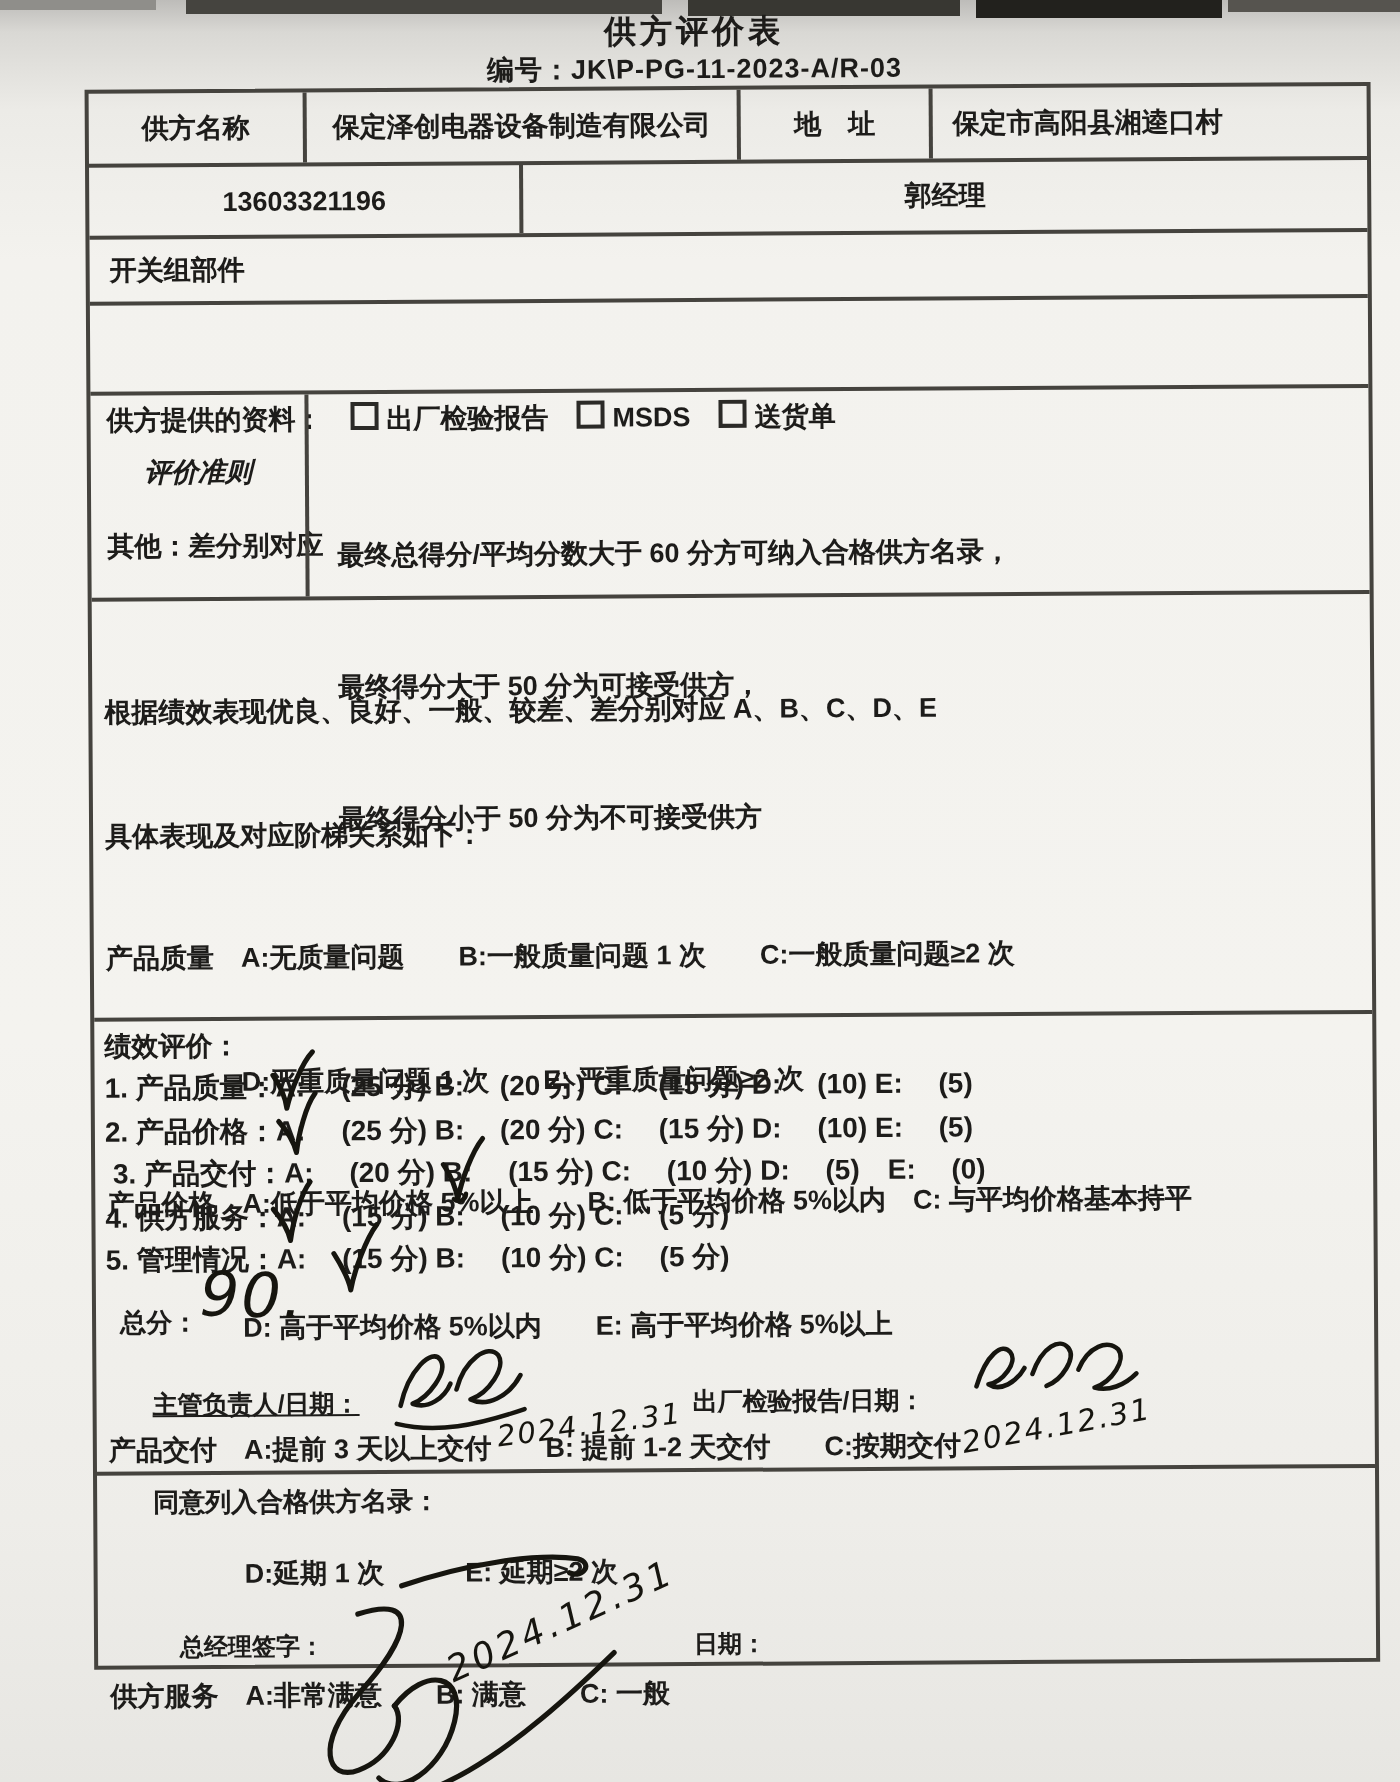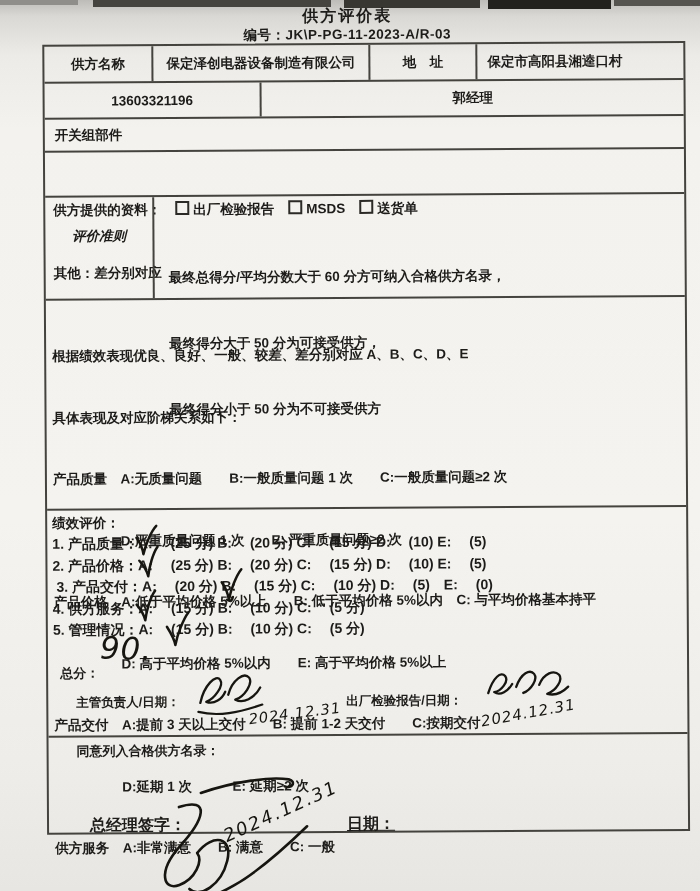--- a/index.html
+++ b/index.html
@@ -12,21 +12,21 @@
   .strip{position:absolute;top:0;}
   .rot{position:absolute;left:0;top:0;width:700px;height:891px;transform:rotate(-0.35deg);transform-origin:50% 55%;}
   .title{position:absolute;top:6px;left:0;width:700px;text-align:center;font-size:16px;font-weight:bold;letter-spacing:2px;}
   .docno{position:absolute;top:26px;left:0;width:700px;text-align:center;font-size:13.5px;font-weight:bold;letter-spacing:.5px;}
   .tbl{position:absolute;left:45px;top:43px;width:643px;height:790px;border:2px solid #45433e;box-sizing:border-box;}
   .row{position:relative;box-sizing:border-box;border-bottom:2px solid #45433e;}
   .flex{display:flex;}
   .r1{height:37px;} .r2{height:36px;} .r3{height:33px;} .r4{height:45px;}
   .r5{height:103px;} .r6{height:210px;} .r7{height:227px;} .r8{height:96px;border-bottom:none;}
   .cell{box-sizing:border-box;border-right:2px solid #45433e;display:flex;align-items:center;justify-content:center;font-weight:bold;font-size:13.5px;}
-  .w1{width:109px;} .w2{width:217px;} .w3{width:107px;} .wfill{flex:1;border-right:none;}
+  .w1{width:109px;} .w2{width:217px;} .w3{width:96px;} .wfill{flex:1;border-right:none;}
   .left{justify-content:flex-start;padding-left:10px;}
   .r4{font-weight:bold;font-size:13.5px;padding:5px 0 0 8px;line-height:21px;white-space:pre;}
   .cb{display:inline-block;width:10px;height:10px;border:2px solid #2b2a27;margin:0 4px -1px 14px;}
   .critlbl{align-items:flex-start;padding-top:30px;font-style:italic;}
   .crit{flex:1;padding:26px 0 0 14px;font-weight:bold;font-size:13.5px;line-height:22px;white-space:pre;}
   .r6{font-weight:bold;font-size:13.5px;padding:5px 0 0 6px;line-height:20.5px;white-space:pre;}
   .r7{font-weight:bold;font-size:13.5px;padding:3px 0 0 5px;}
   .evhead{line-height:20px;white-space:pre;}
   .evitem{line-height:21.5px;white-space:pre;font-size:14px;}
   .abs{position:absolute;}
@@ -117,47 +117,47 @@
           <path d="M3 16 C7 21 10 28 11 33 C12.5 23 17 9 22 2" stroke-width="2.5"></path>
           <path d="M9 33 C12 35 15 33 15 30" stroke-width="2.2"></path>
         </svg>
       <svg class="check" style="left:86px;top:79px;transform:rotate(-2deg);" width="24" height="34" viewBox="0 0 24 34">
           <path d="M3 15 C7 20 10 26 11 31 C12.5 22 17 8 22 2" stroke-width="2.5"></path>
         </svg>
       <svg class="check" style="left:116px;top:100px;transform:rotate(2deg);" width="26" height="38" viewBox="0 0 26 38">
           <path d="M3 17 C7 23 11 30 12 35 C13.5 25 19 9 24 2" stroke-width="2.5"></path>
         </svg>
 
-      <div class="abs hlabel" style="left:12px;top:154px;font-size:13px;font-family:Liberation Mono, monospace;">总分：</div>
+      <div class="abs hlabel" style="left:12px;top:142px;font-size:13px;font-family:Liberation Mono, monospace;">总分：</div>
       <div class="abs hand ink total-val" style="left:52px;top:120px;">90.</div>
 
-      <div class="abs hlabel" style="left:28px;top:184px;">主管负责人/日期：</div>
+      <div class="abs hlabel" style="left:28px;top:184px;text-decoration:underline;">主管负责人/日期：</div>
       <svg class="sig" style="left:145px;top:158px;" width="74" height="52" viewBox="0 0 74 52">
         <path d="M7 35 C11 17 23 6 27 12 C31 18 21 31 13 34 C21 37 29 31 32 24" stroke-width="2.3"></path>
         <path d="M35 27 C39 12 51 4 56 10 C60 16 51 29 42 32 C50 36 61 31 67 20" stroke-width="2.3"></path>
         <path d="M5 44 C25 49 45 45 69 37" stroke-width="2.2"></path>
       </svg>
       <div class="abs hand ink d1" style="left:200px;top:196px;">2024.12.31</div>
 
       <div class="abs hlabel" style="left:298px;top:184px;">出厂检验报告/日期：</div>
       <svg class="sig" style="left:436px;top:157px;" width="88" height="40" viewBox="0 0 88 40">
         <path d="M4 28 C9 12 17 6 21 11 C25 16 17 26 10 27 C16 31 24 26 28 19" stroke-width="2.3"></path>
         <path d="M32 22 C37 8 46 4 50 9 C54 14 47 25 39 28" stroke-width="2.3"></path>
         <path d="M55 20 C60 8 70 5 75 10 C79 15 72 26 63 29 C70 31 78 28 84 22" stroke-width="2.3"></path>
       </svg>
       <div class="abs hand ink d2" style="left:432px;top:196px;">2024.12.31</div>
     </div>
 
     <div class="row r8">
       <div class="abs hlabel" style="left:28px;top:5px;font-size:13px;">同意列入合格供方名录：</div>
-      <div class="abs hlabel" style="left:41px;top:78px;font-size:16px;">总经理签字：</div>
+      <div class="abs hlabel" style="left:41px;top:78px;font-size:12px;">总经理签字：</div>
       <svg class="sig" style="left:100px;top:30px;" width="172" height="152" viewBox="0 0 172 152">
         <path d="M52 26 C85 15 120 10 140 13 C148 15 143 23 136 20" stroke-width="2.6"></path>
         <path d="M30 40 C62 30 56 52 30 80 C8 105 14 124 30 118 C46 112 54 94 48 86" stroke-width="2.6"></path>
         <path d="M48 86 C64 66 84 70 78 94 C72 118 50 132 40 122" stroke-width="2.6"></path>
         <path d="M12 132 C60 146 110 106 158 60" stroke-width="2.6"></path>
       </svg>
       <div class="abs hand ink d3" style="left:170px;top:64px;">2024.12.31</div>
-      <div class="abs hlabel" style="left:298px;top:78px;font-size:16px;text-decoration:underline;">日期：</div>
+      <div class="abs hlabel" style="left:298px;top:78px;font-size:12px;">日期：</div>
     </div>
 
   </div>
 </div>
 
 </body></html>

